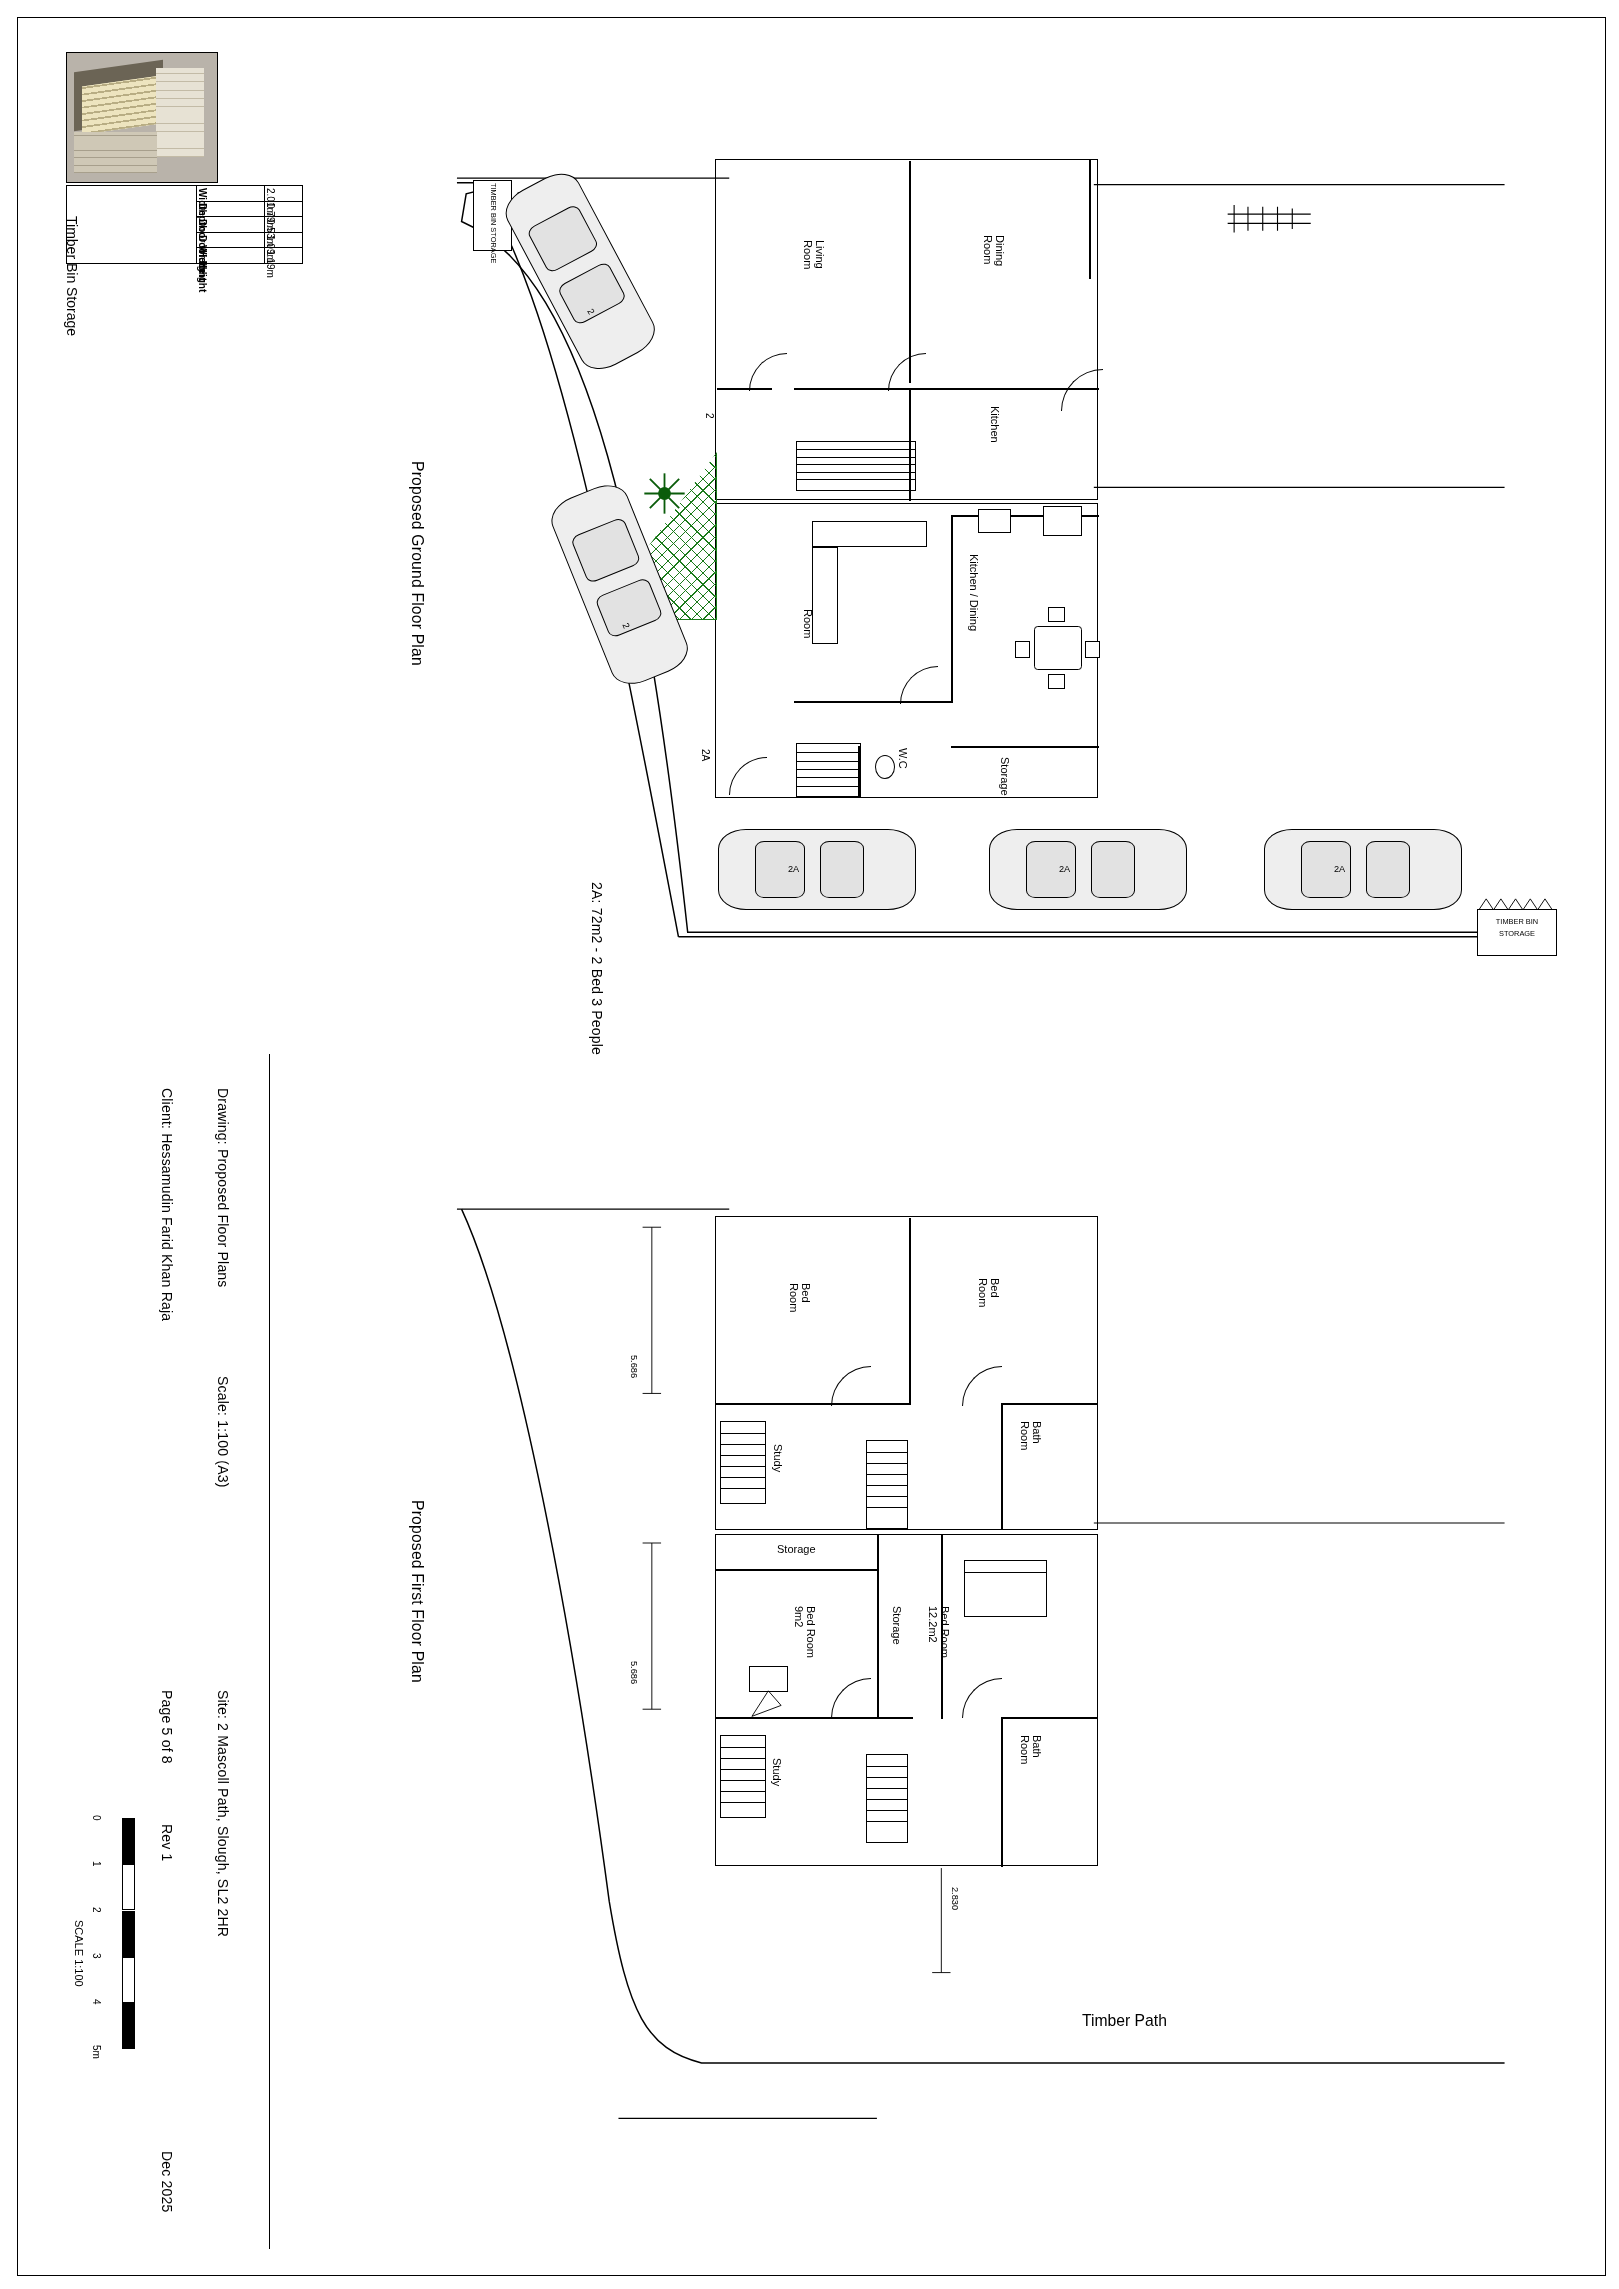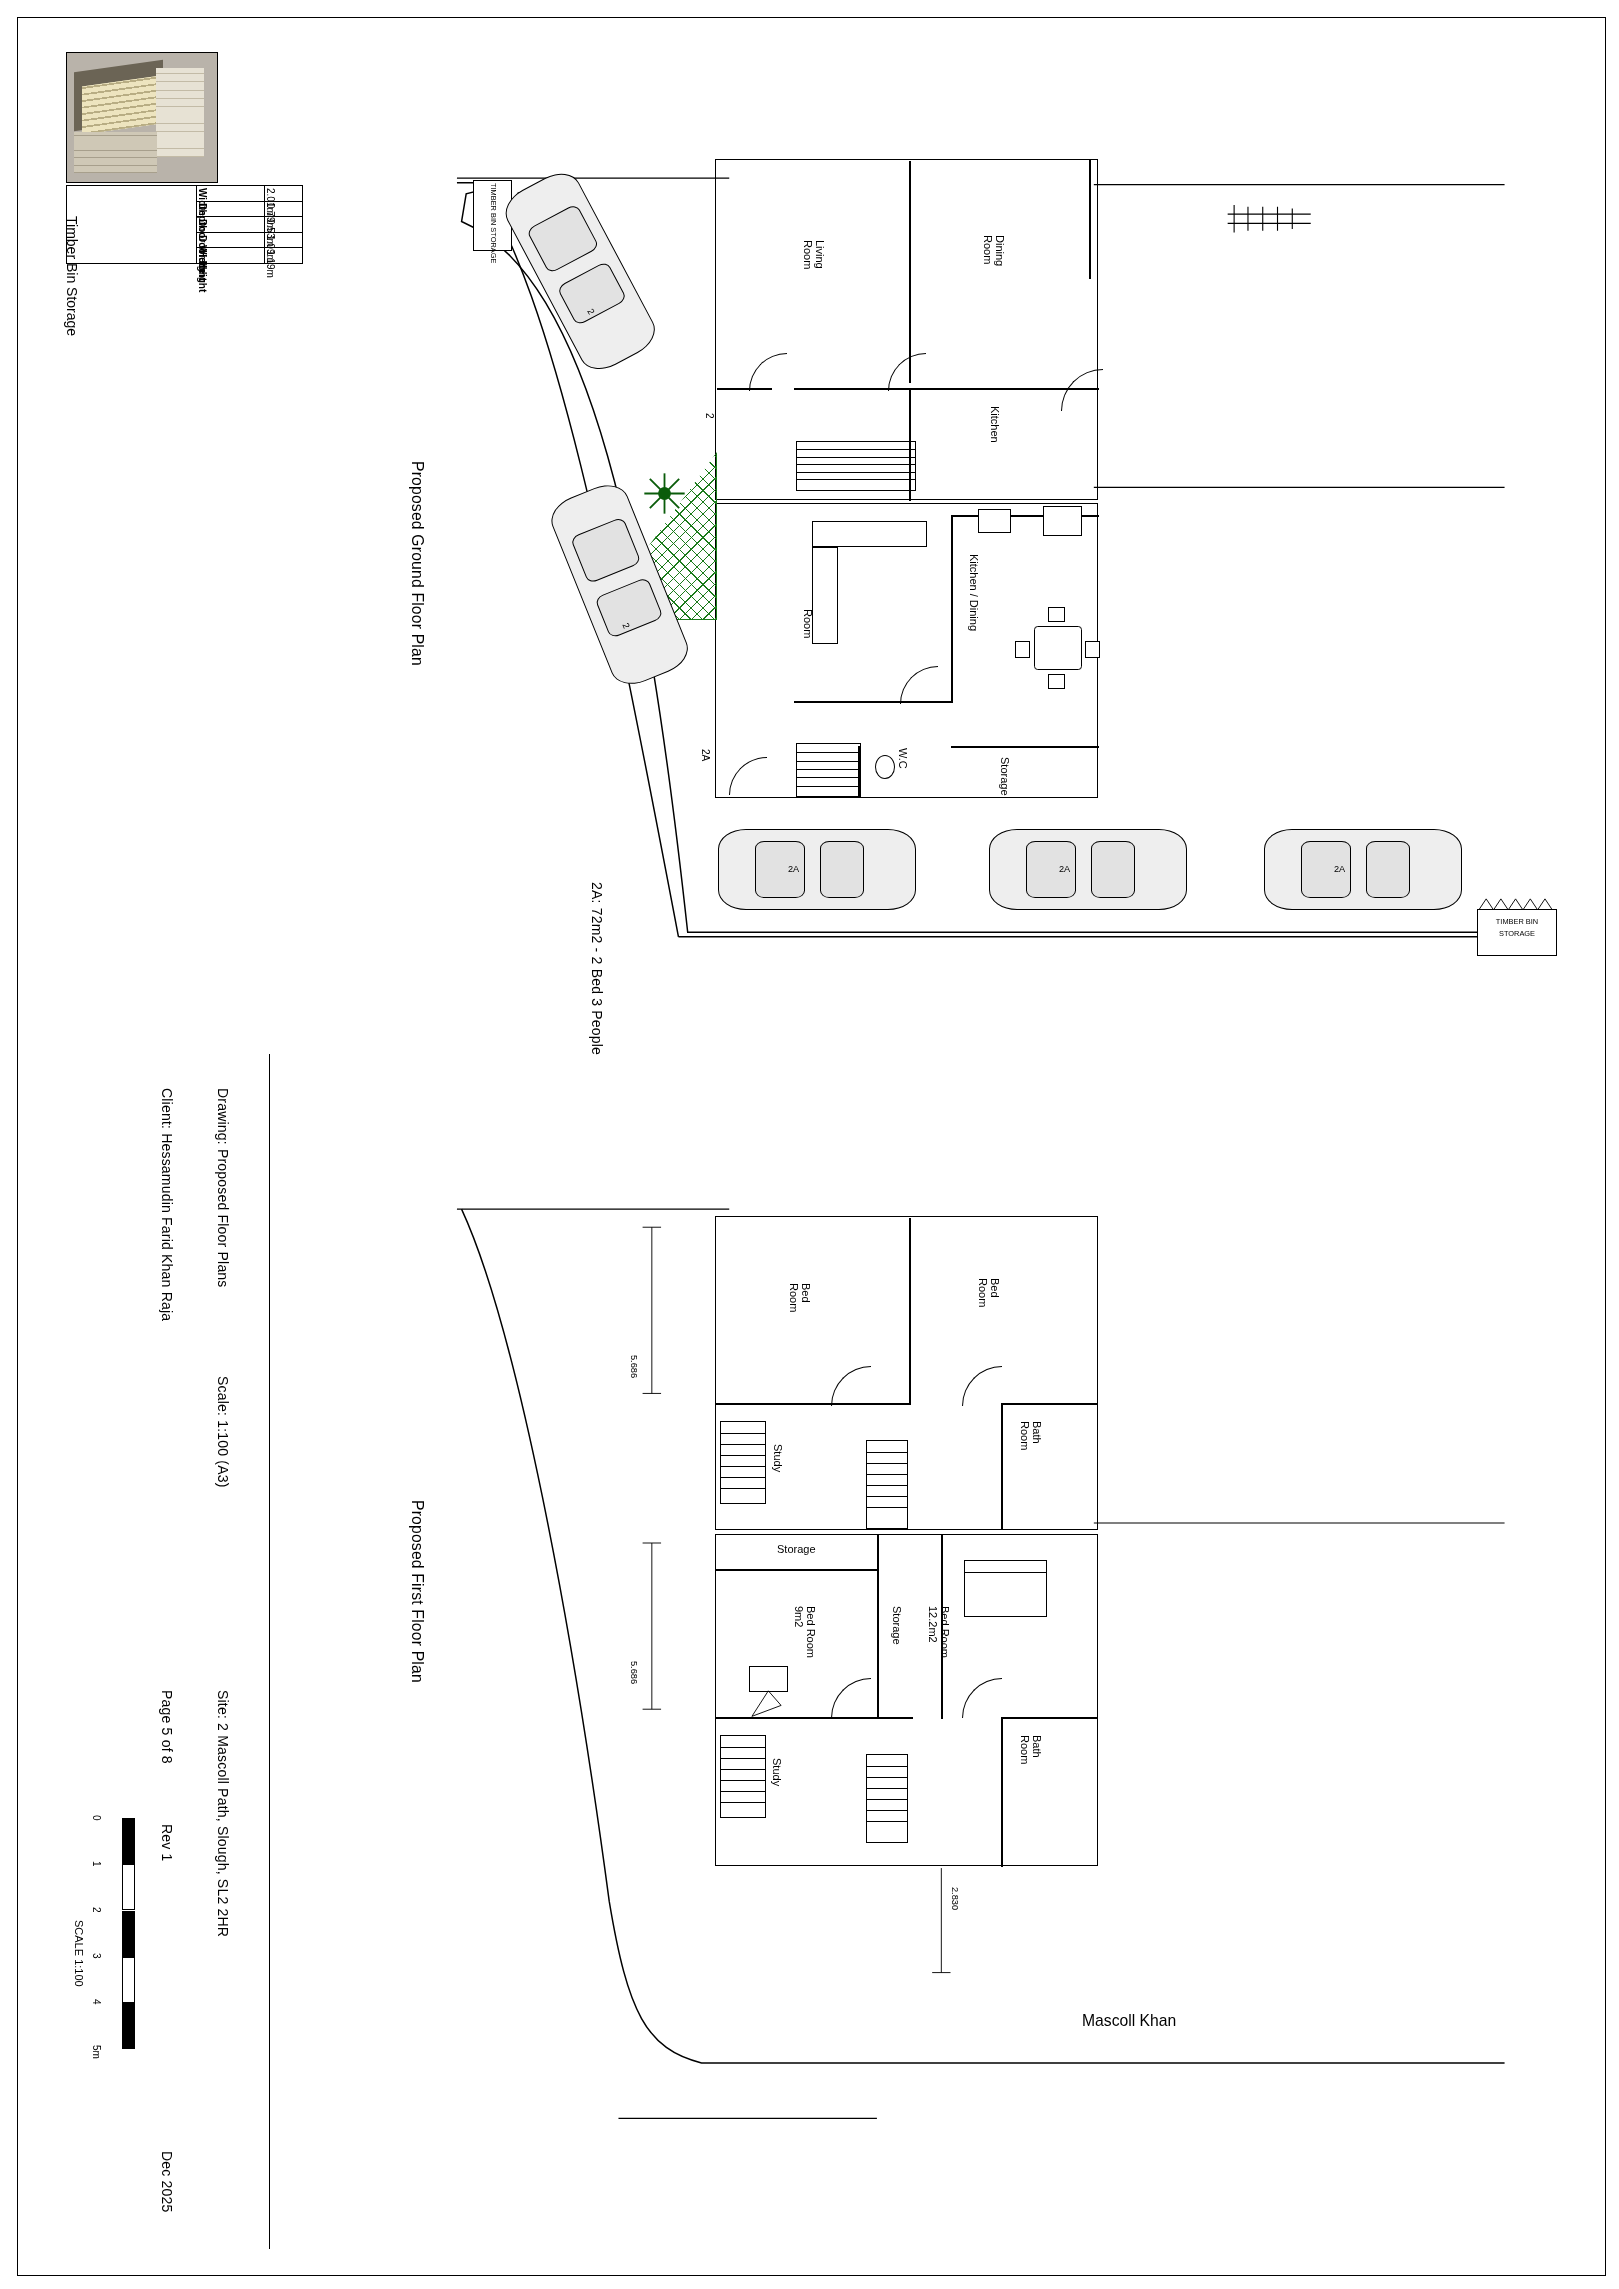--- a/index.html
+++ b/index.html
@@ -374,16 +374,16 @@
     <span class="rot90" style="display:inline-block;">5.686</span></div>
   <div class="dim" style="left:639px;top:1661px;">
     <span class="rot90" style="display:inline-block;">5.686</span></div>
   <svg style="position:absolute;left:923px;top:1864px;" width="55" height="120" viewBox="0 0 60 130">
     <line x1="20" y1="4" x2="20" y2="118" stroke="#000" stroke-width="1"></line>
     <line x1="10" y1="118" x2="30" y2="118" stroke="#000" stroke-width="1"></line>
   </svg>
   <div class="dim" style="left:960px;top:1887px;">
     <span class="rot90" style="display:inline-block;">2.830</span></div>
 
-  <div class="lbl" style="left:1082px;top:2012px;font-size:15.7px;">Mascoll Khan</div>
+  <div class="lbl" style="left:1082px;top:2012px;font-size:15.7px;">Timber Path</div>
 
 </div>
 
 
 </body></html>

